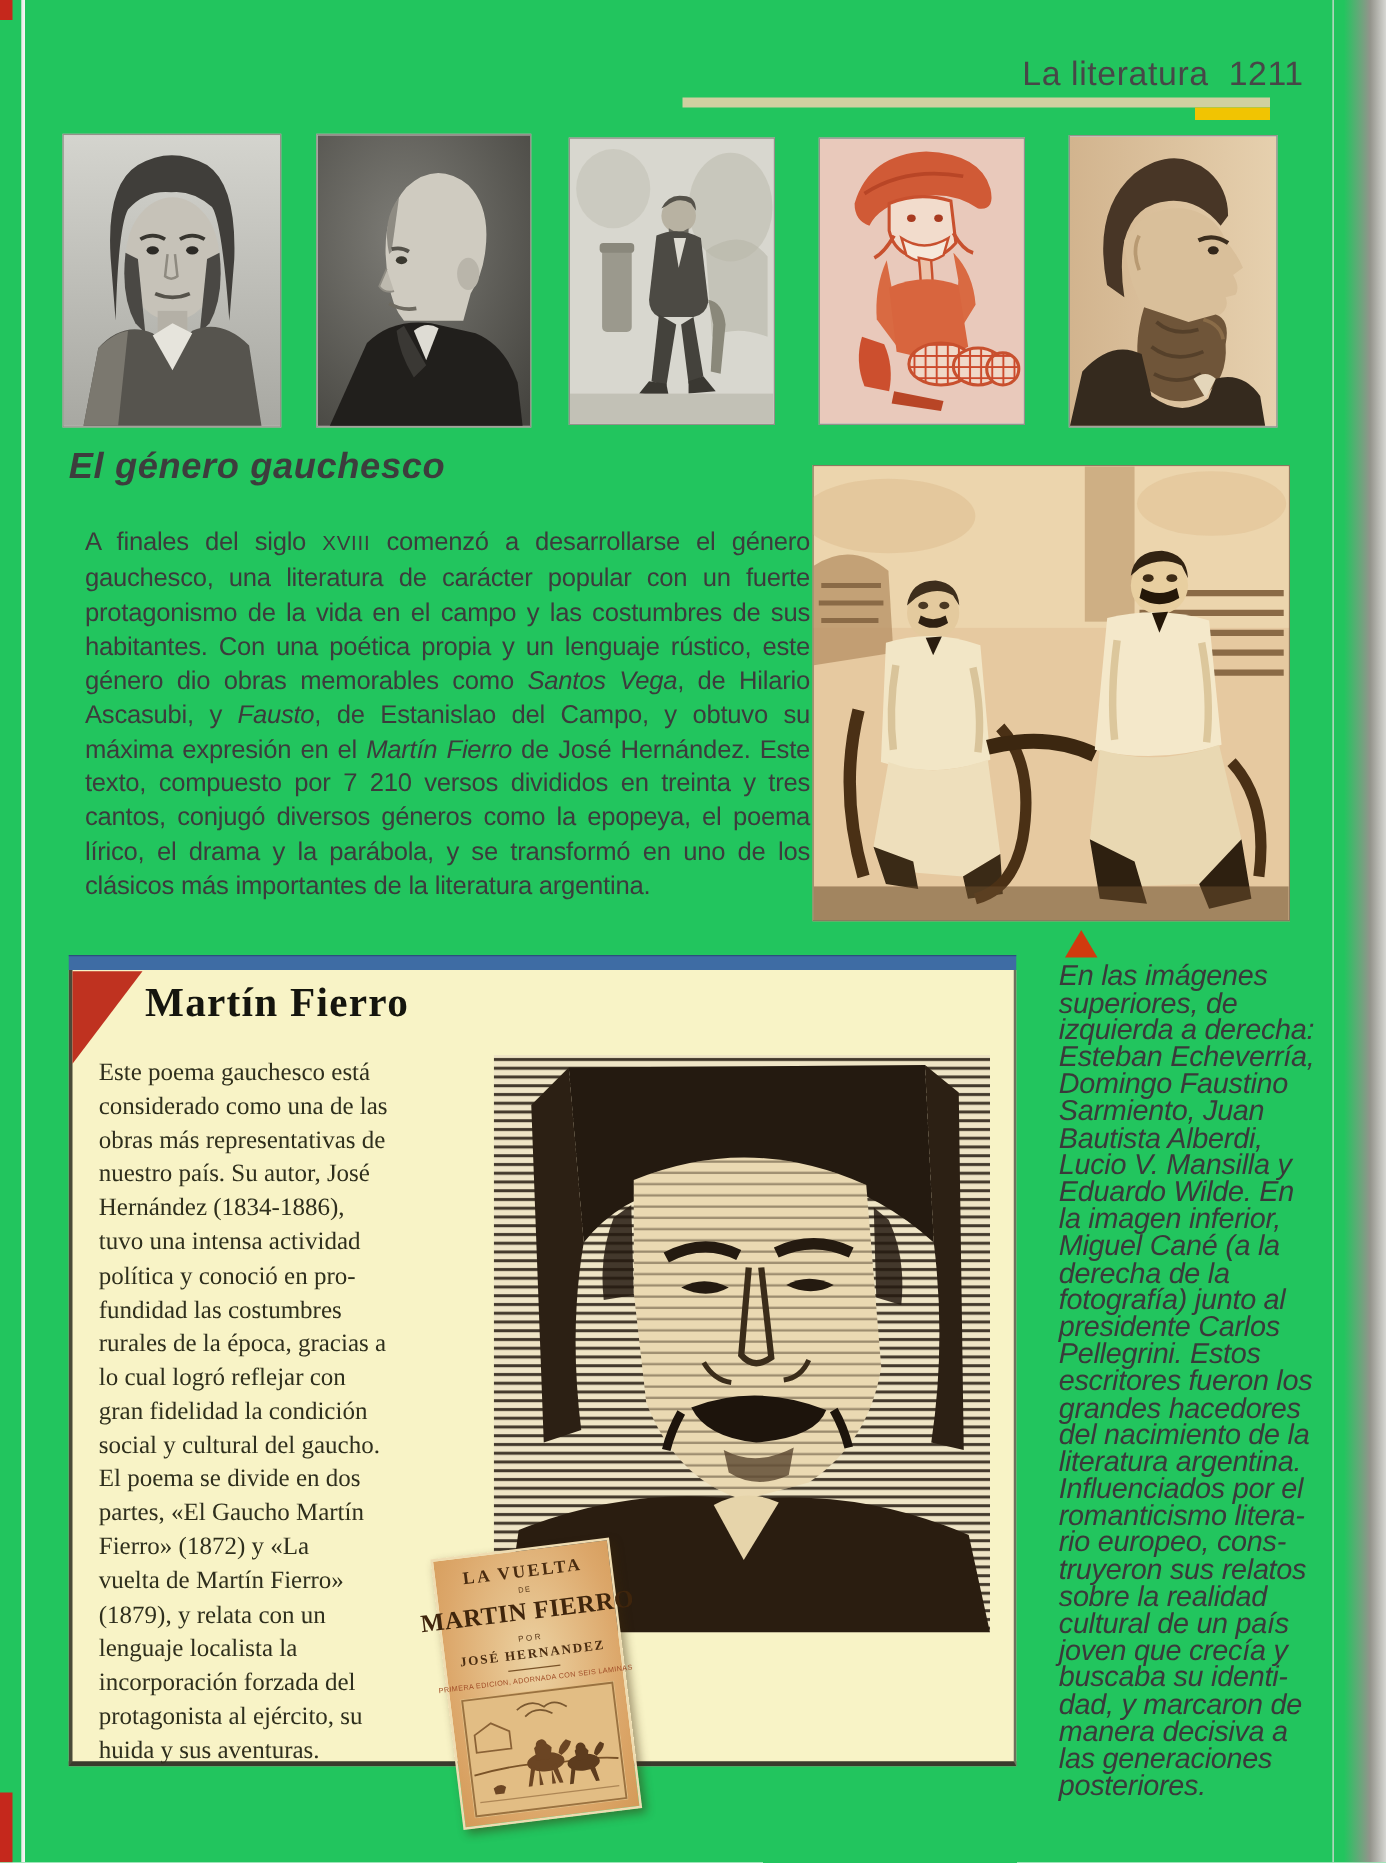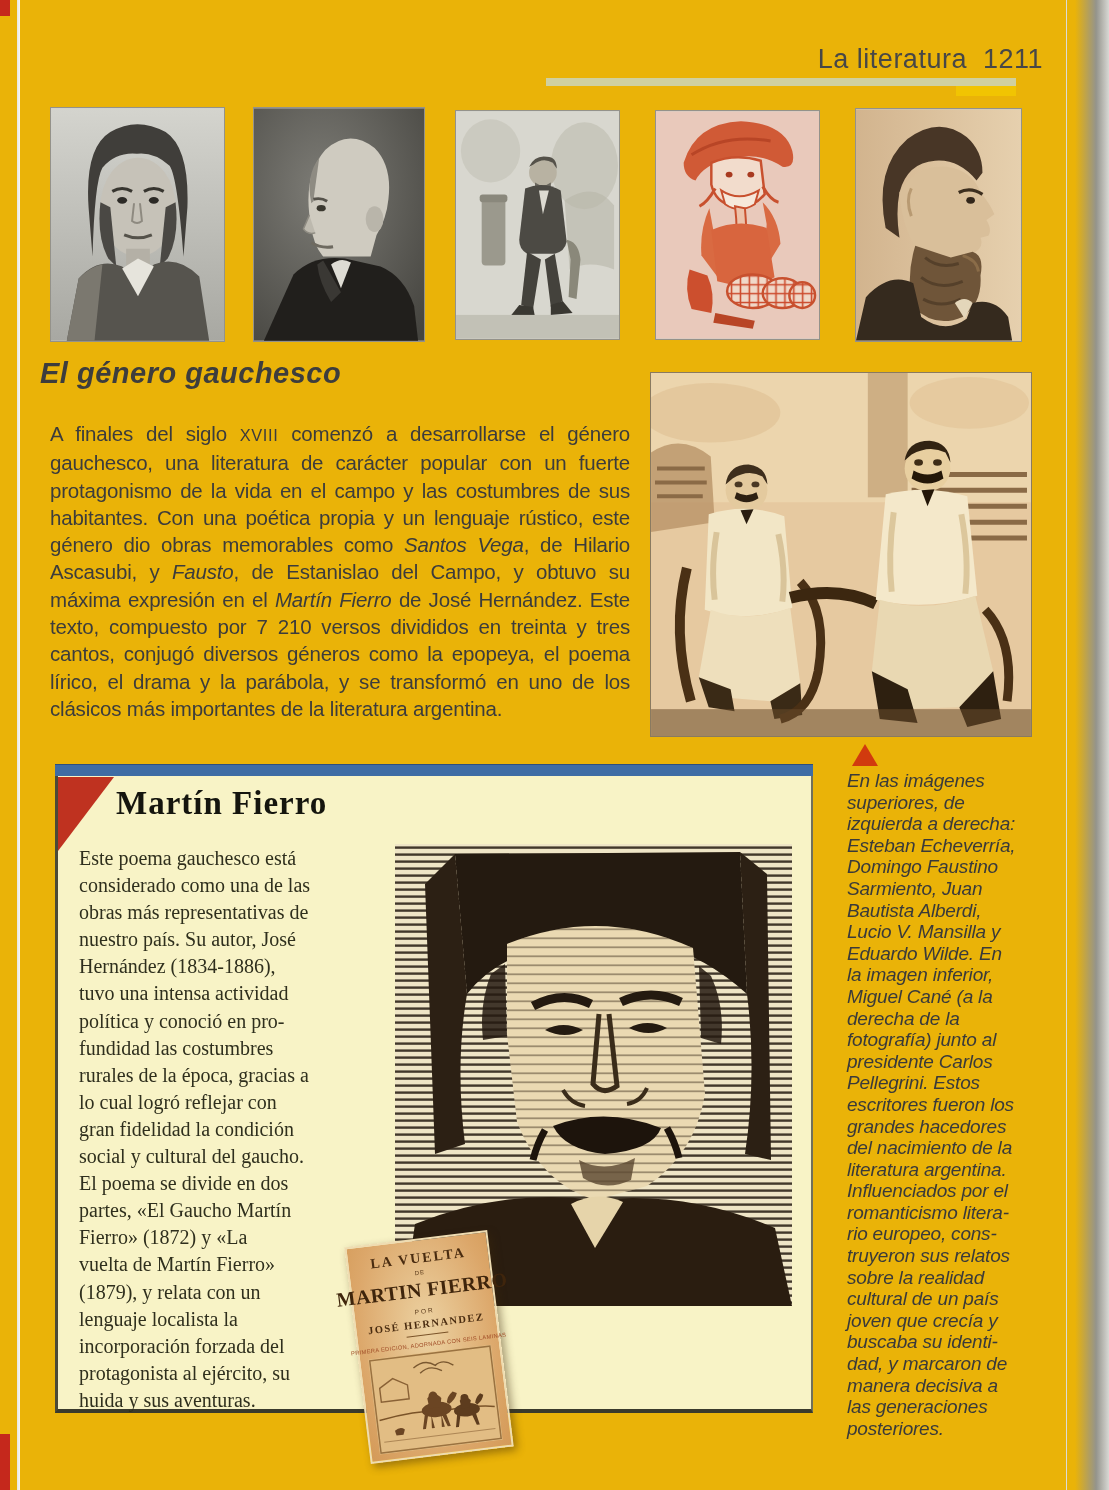--- a/index.html
+++ b/index.html
@@ -1,16 +1,16 @@
 <!DOCTYPE html>
 <html><head>
 <meta charset="utf-8">
 <style>
   html,body{margin:0;padding:0;background:#ffffff;}
-  #page{position:relative;width:1109px;height:1490px;background:#eab308;overflow:hidden;
+  #page{position:relative;width:1109px;height:1490px;background:#22c55e;overflow:hidden;
         font-family:"Liberation Sans",sans-serif;}
   .abs{position:absolute;}
 
   
   .red-mark{background:#c5281c;width:10px;}
   .gutter-line{left:17px;top:0;width:3px;height:1490px;
       background:linear-gradient(to right,#e6e6e3,#f8f8f6);}
   .edge-shadow{right:0;top:0;width:34px;height:1490px;
       background:linear-gradient(to right,rgba(170,170,166,0),#94948c 62%,#d8d8d4 100%);}
   .edge-hairline{left:1066px;top:0;width:1px;height:1490px;background:#dedeb;background:#dcdcd8;}
@@ -18,37 +18,37 @@
   
   .header-title{top:44px;right:66px;font-size:27px;color:#474747;letter-spacing:.5px;white-space:nowrap;}
   .rule-olive{left:546px;top:78px;width:470px;height:8px;background:#d0d0a0;}
   .rule-yellow{left:956px;top:86px;width:60px;height:10px;background:#f1c402;}
 
   
   .portrait{top:107px;height:235px;border:1px solid #94928a;box-sizing:border-box;overflow:hidden;background:#cfcfca;}
   .portrait svg{display:block;width:100%;height:100%;}
 
   
-  .article-heading{left:40px;top:357px;font-size:29px;font-weight:bold;font-style:italic;
+  .article-heading{left:55px;top:357px;font-size:29px;font-weight:bold;font-style:italic;
       color:#3d3d3d;letter-spacing:.5px;}
-  .article-paragraph{left:50px;top:420px;width:580px;font-size:20.5px;line-height:27.3px;
+  .article-paragraph{left:68px;top:420px;width:580px;font-size:20.5px;line-height:27.3px;
       color:#3c3c3c;text-align:justify;letter-spacing:-.2px;}
   .run-i{font-style:italic;}
   .run-sc{font-size:.8em;letter-spacing:.6px;}
 
   
   .group-photo{left:650px;top:372px;width:382px;height:365px;border:1px solid #8a7a60;
       box-sizing:border-box;background:#e6c9a0;}
   .group-photo svg{display:block;width:100%;height:100%;}
 
   
   .caption-arrow{left:852px;top:744px;width:0;height:0;
       border-left:13px solid transparent;border-right:13px solid transparent;
       border-bottom:22px solid #d13a0e;}
-  .photo-caption{left:847px;top:770px;width:228px;font-size:19px;line-height:21.6px;
+  .photo-caption{left:847px;top:770px;width:228px;font-size:23px;line-height:21.6px;
       font-style:italic;color:#3a3a3a;white-space:pre-line;letter-spacing:-.2px;}
 
   
   .box-top-bar{left:55px;top:764px;width:758px;height:12px;background:#3e6ca4;
       border-top:1px solid #2c4f7e;box-sizing:border-box;}
   .feature-box{left:55px;top:776px;width:758px;height:637px;background:#f8f3c6;
       border-left:3px solid #4a4a38;border-bottom:4px solid #3a3a2c;border-right:2px solid #70705c;
       box-sizing:border-box;}
   .box-corner-triangle{left:58px;top:777px;width:0;height:0;
       border-top:74px solid #bf3220;border-right:56px solid transparent;}

